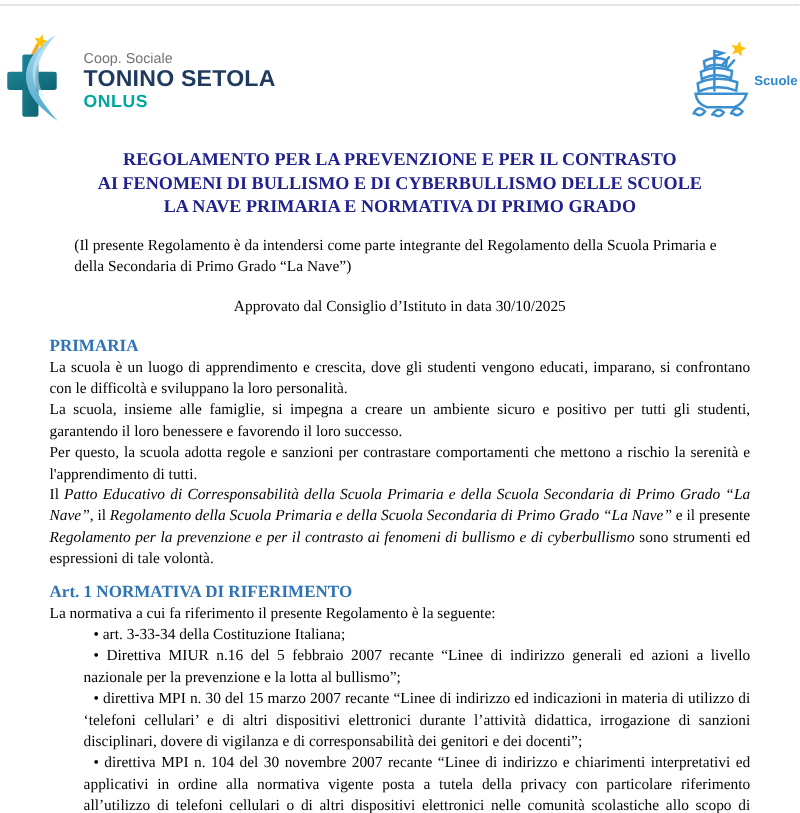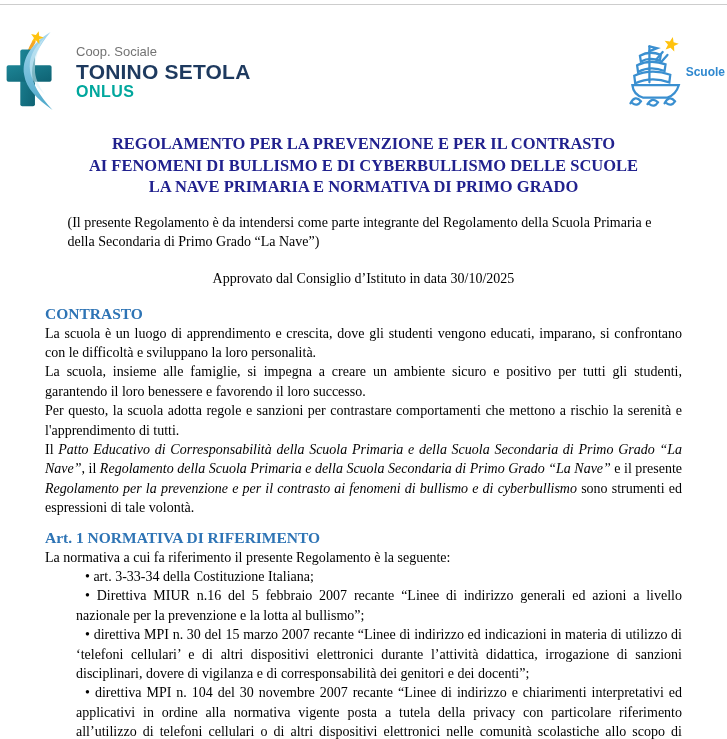--- a/index.html
+++ b/index.html
@@ -100,21 +100,21 @@
   <div class="doc-title">
     <div>REGOLAMENTO PER LA PREVENZIONE E PER IL CONTRASTO</div>
     <div>AI FENOMENI DI BULLISMO E DI CYBERBULLISMO DELLE SCUOLE</div>
     <div>LA NAVE PRIMARIA E NORMATIVA DI PRIMO GRADO</div>
   </div>
 
   <div class="subtitle">(Il presente Regolamento è da intendersi come parte integrante del Regolamento della Scuola Primaria e della Secondaria di Primo Grado “La Nave”)</div>
 
   <div class="approval">Approvato dal Consiglio d’Istituto in data 30/10/2025</div>
 
-  <div class="section-heading premessa-heading">CONTRASTO</div>
+  <div class="section-heading premessa-heading">PRIMARIA</div>
   <p class="body">La scuola è un luogo di apprendimento e crescita, dove gli studenti vengono educati, imparano, si confrontano con le difficoltà e sviluppano la loro personalità.</p>
   <p class="body">La scuola, insieme alle famiglie, si impegna a creare un ambiente sicuro e positivo per tutti gli studenti, garantendo il loro benessere e favorendo il loro successo.</p>
   <p class="body">Per questo, la scuola adotta regole e sanzioni per contrastare comportamenti che mettono a rischio la serenità e l'apprendimento di tutti.</p>
   <p class="body"><span>Il </span><span style="font-style: italic;">Patto Educativo di Corresponsabilità della Scuola Primaria e della Scuola Secondaria di Primo Grado “La Nave”</span><span>, il </span><span style="font-style: italic;">Regolamento della Scuola Primaria e della Scuola Secondaria di Primo Grado “La Nave”</span><span> e il presente </span><span style="font-style: italic;">Regolamento per la prevenzione e per il contrasto ai fenomeni di bullismo e di cyberbullismo</span><span> sono strumenti ed espressioni di tale volontà.</span></p>
 
   <div class="section-heading art-heading">Art. 1 NORMATIVA DI RIFERIMENTO</div>
   <p class="body">La normativa a cui fa riferimento il presente Regolamento è la seguente:</p>
   <div class="bullets">
       <div class="bullet-item">art. 3-33-34 della Costituzione Italiana;</div>
       <div class="bullet-item">Direttiva MIUR n.16 del 5 febbraio 2007 recante “Linee di indirizzo generali ed azioni a livello nazionale per la prevenzione e la lotta al bullismo”;</div>

